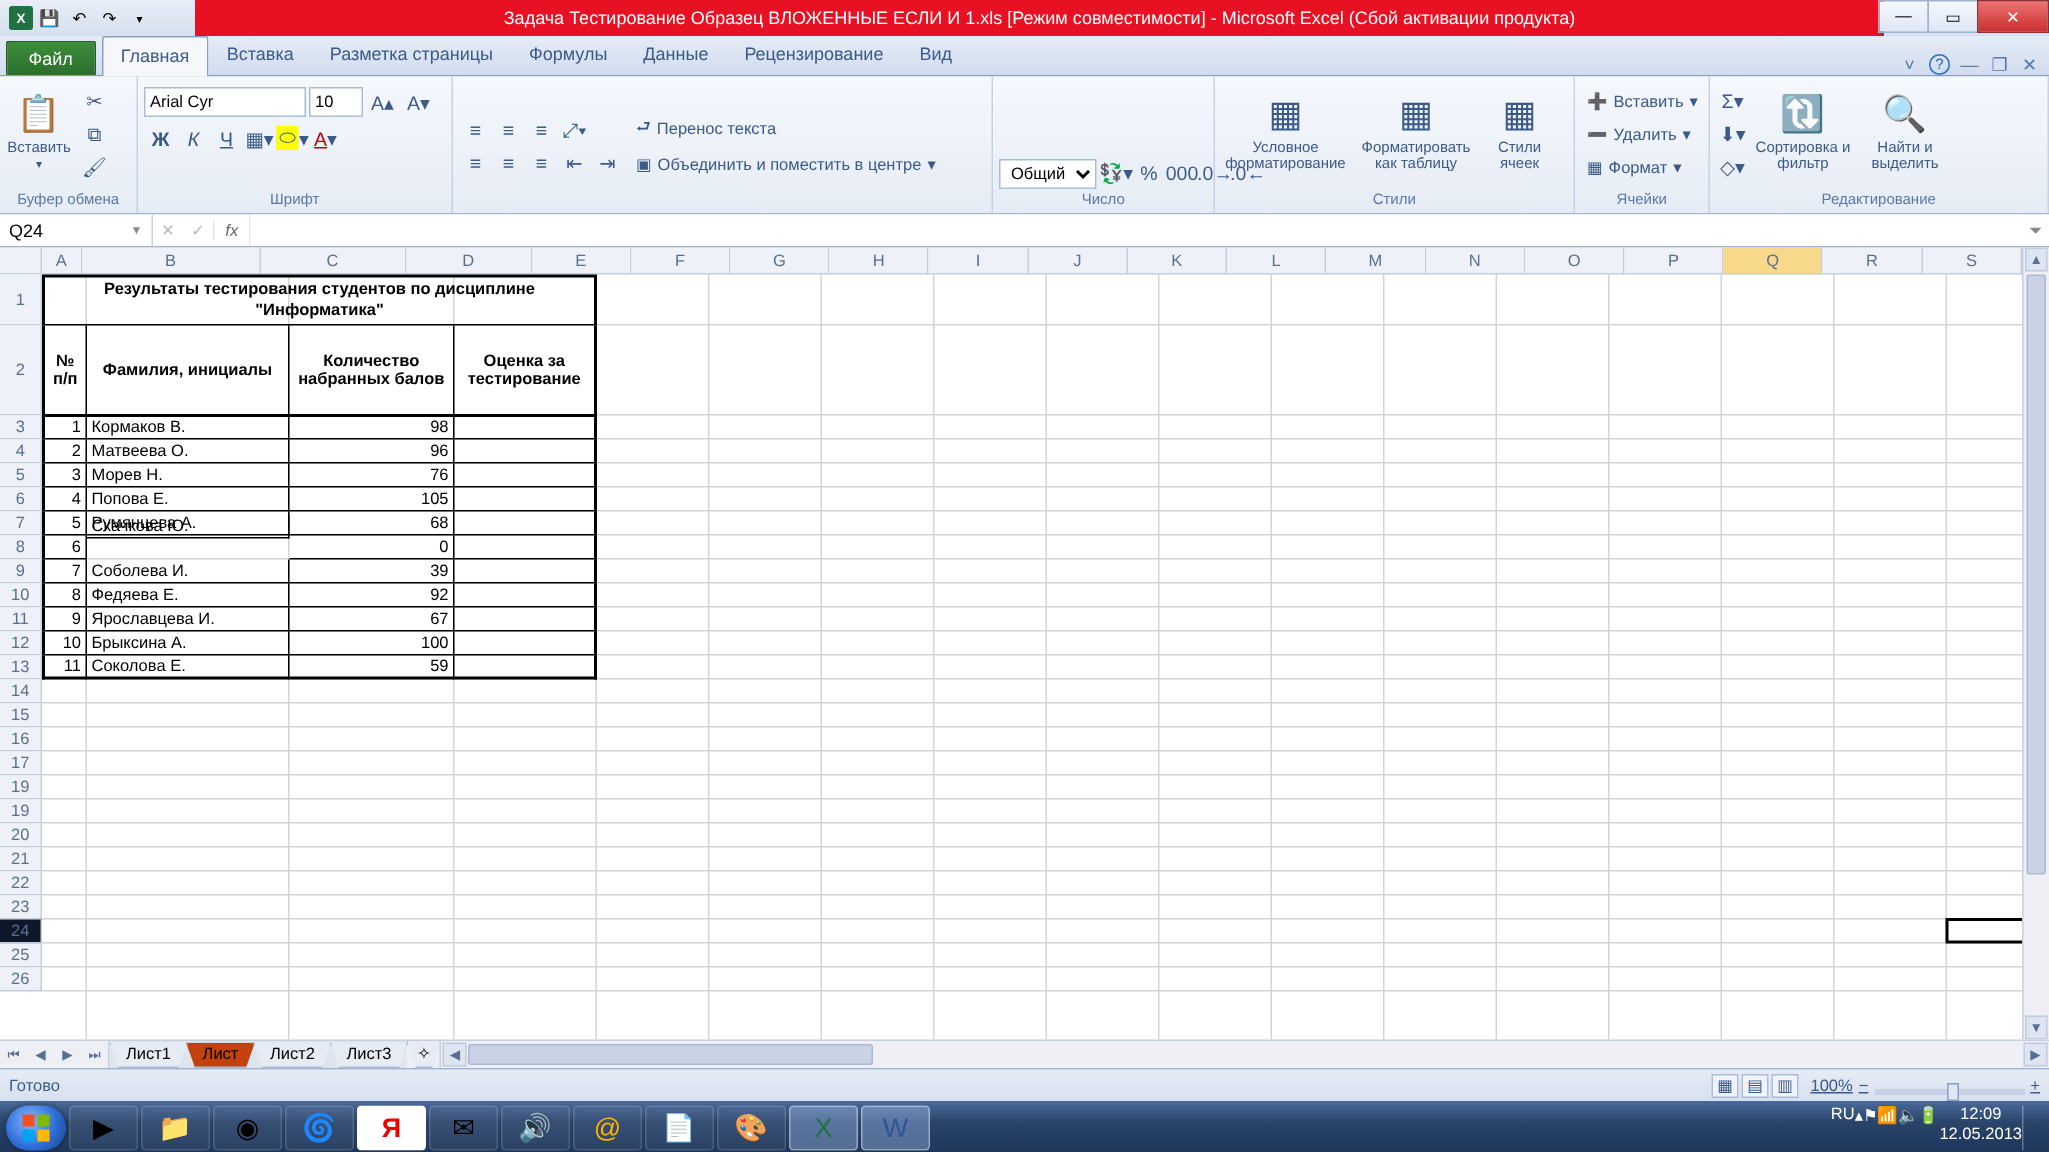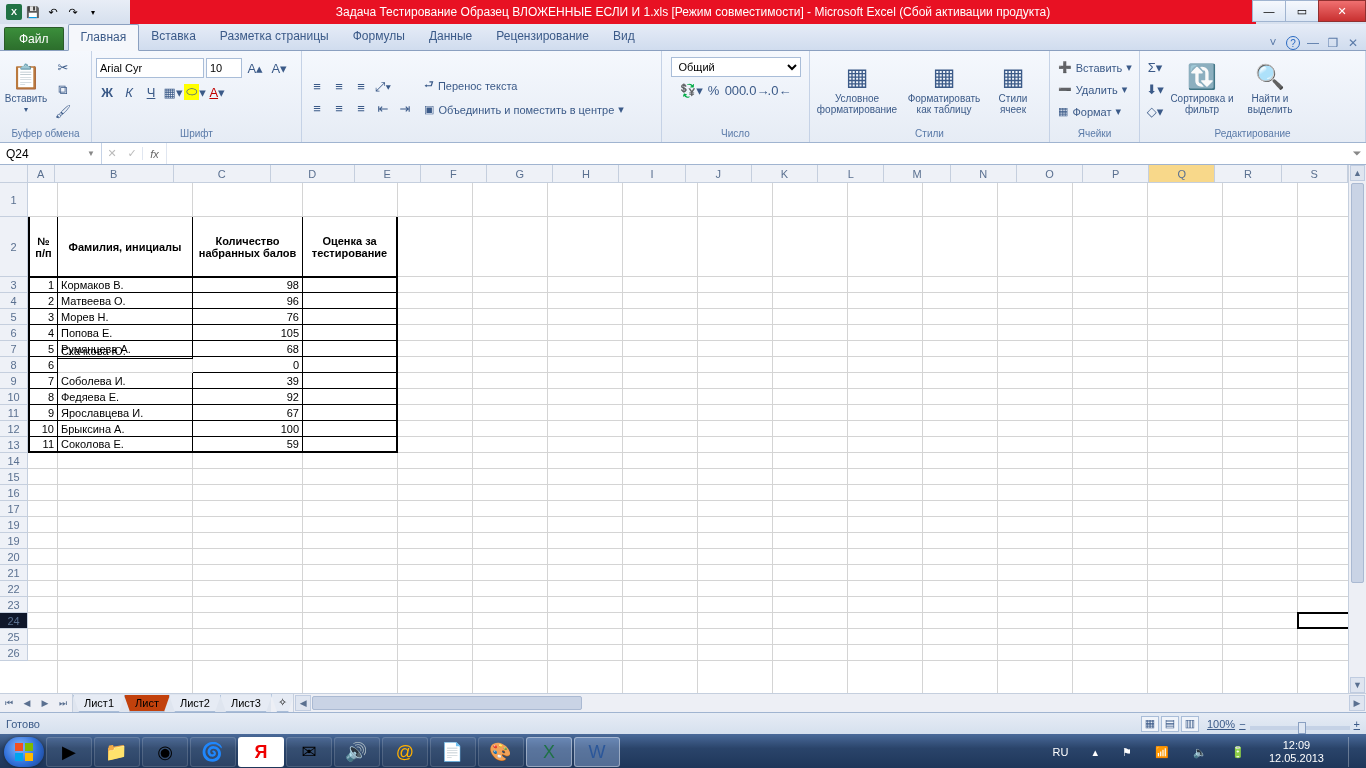--- a/index.html
+++ b/index.html
@@ -89,21 +89,21 @@
 .status .zoom { display: flex; align-items: flex-end; gap: 4px; margin-left: 8px; text-decoration: underline; }
 .status .slider { width: 100px; height: 4px; background: #c5d2e6; position: relative;}
 .status .slider .knob { position: absolute; left: 48px; top: -4px; width: 8px; height: 12px; background: #dfe7f3; border: 1px solid #8aa0c2;}
 
 
 .taskbar { height: 36px; background: linear-gradient(#4a6a9a, #2a446a 40%, #1d3558); display: flex; align-items: center; padding: 0 4px; gap: 2px; }
 .start-orb { width: 40px; height: 30px; border-radius: 15px; background: radial-gradient(circle at 40% 35%, #85b8ff 0%, #2e6ed8 55%, #1a3f88 100%); display: flex; align-items: center; justify-content: center; box-shadow: 0 0 4px rgba(0,0,0,.4);}
 .start-orb svg { width: 20px; height: 20px;}
 .task-btn { width: 46px; height: 30px; background: rgba(255,255,255,.06); border: 1px solid rgba(255,255,255,.15); border-radius: 3px; display: flex; align-items: center; justify-content: center; font-size: 18px;}
 .task-btn.active { background: rgba(180,210,255,.35); border-color: rgba(255,255,255,.4);}
-.tray { margin-left: auto; display: flex; align-items: center; gap: 24px; color: #fff; font-size: 11px; padding-right: 6px;}
+.tray { margin-left: auto; display: flex; gap: 0; color: #fff; font-size: 11px; padding-right: 6px;}
 .tray .clock { text-align: center; line-height: 1.2;}
 </style>
 </head>
 <body>
 
 <div class="titlebar">
   <div class="qat">
     <span class="excel-icon">X</span>
     <span class="qat-btn">💾</span>
     <span class="qat-btn">↶</span>
@@ -197,21 +197,21 @@
         <div class="row-btn">
             <span>⮐</span>
             <span>Перенос текста</span>
           </div>
         <div class="row-btn"><span>▣</span><span>Объединить и поместить в центре</span> ▾</div>
       </div>
     </div>
   </div>
 
   <div class="group" style="width:148px;">
-    <div class="group-body" style="flex-direction:column; align-items:center; gap:2px; padding-top:4px;">
+    <div class="group-body" style="align-items:flex-end; gap:2px; padding-top:4px;">
       <select style="width:130px;"><option>Общий</option></select>
       <div class="h-row">
         <div class="small-btn">💱▾</div>
         <div class="small-btn">%</div>
         <div class="small-btn">000</div>
         <div class="small-btn">.0→</div>
         <div class="small-btn">.0←</div>
       </div>
     </div>
     <div class="group-label">Число</div>
@@ -367,20 +367,21 @@
       <div class="gridline-h" style="top: 333px;"></div>
       <div class="gridline-h" style="top: 349px;"></div>
       <div class="gridline-h" style="top: 365px;"></div>
       <div class="gridline-h" style="top: 381px;"></div>
       <div class="gridline-h" style="top: 397px;"></div>
       <div class="gridline-h" style="top: 413px;"></div>
       <div class="gridline-h" style="top: 429px;"></div>
       <div class="gridline-h" style="top: 445px;"></div>
       <div class="gridline-h" style="top: 461px;"></div>
       <div class="gridline-h" style="top: 477px;"></div>
+      <div class="cell-content thick-t thick-l thick-r b-b" style="left: 0px; top: 0px; width: 370px; height: 34px; justify-content: center; text-align: center; font-weight: bold; white-space: normal; line-height: 1.2; align-items: center;">Результаты тестирования студентов по дисциплине "Информатика"</div>
       <div class="cell-content thick-l b-r b-b" style="left: 0px; top: 34px; width: 30px; height: 60px; justify-content: center; text-align: center; font-weight: bold; white-space: normal;">№ п/п</div>
       <div class="cell-content b-r b-b" style="left: 30px; top: 34px; width: 135px; height: 60px; justify-content: center; text-align: center; font-weight: bold; white-space: normal;">Фамилия, инициалы</div>
       <div class="cell-content b-r b-b" style="left: 165px; top: 34px; width: 110px; height: 60px; justify-content: center; text-align: center; font-weight: bold; white-space: normal;">Количество набранных балов</div>
       <div class="cell-content thick-r b-b" style="left: 275px; top: 34px; width: 95px; height: 60px; justify-content: center; text-align: center; font-weight: bold; white-space: normal;">Оценка за тестирование</div>
       <div style="position: absolute; left: 0px; top: 93px; width: 370px; height: 0px; border-top: 2px solid rgb(0, 0, 0);"></div>
       <div class="cell-content thick-l b-r b-b" style="left: 0px; top: 94px; width: 30px; height: 16px; justify-content: flex-end;">1</div>
       <div class="cell-content b-r b-b" style="left: 30px; top: 94px; width: 135px; height: 16px; justify-content: flex-start;">Кормаков В.</div>
       <div class="cell-content b-r b-b" style="left: 165px; top: 94px; width: 110px; height: 16px; justify-content: flex-end;">98</div>
       <div class="cell-content thick-r b-b" style="left: 275px; top: 94px; width: 95px; height: 16px;"></div>
       <div class="cell-content thick-l b-r b-b" style="left: 0px; top: 110px; width: 30px; height: 16px; justify-content: flex-end;">2</div>

